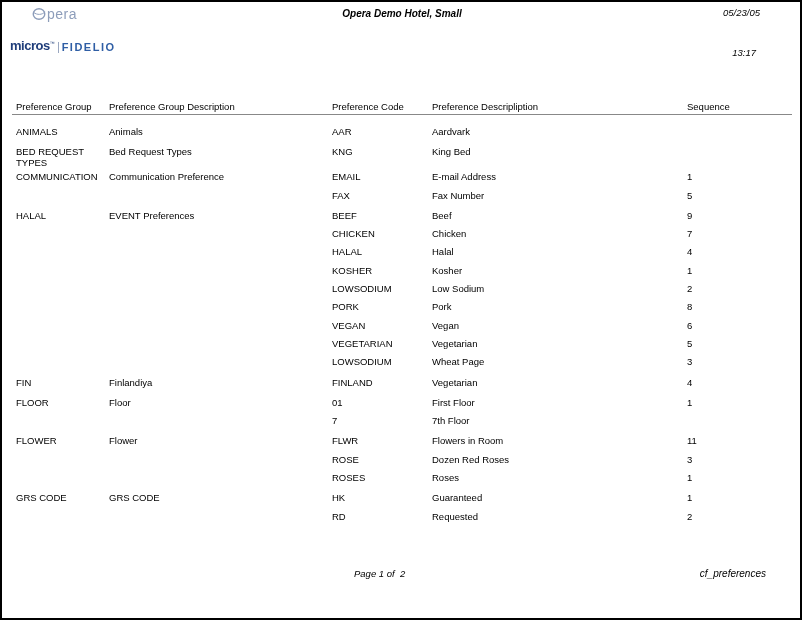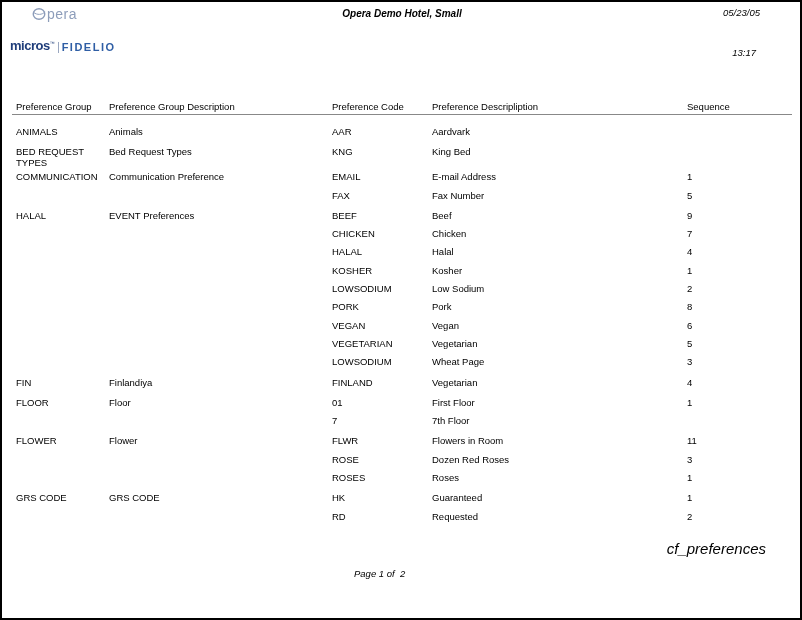--- a/index.html
+++ b/index.html
@@ -33,21 +33,21 @@
     background:var(--rule-gray,#888);}
   .tbody{position:absolute;top:123px;left:0;width:100%;font-size:9.5px;}
   .t-group{margin-bottom:2px;}
   .t-row{position:relative;min-height:18.3px;}
   .t-row .c1{position:relative;display:block;left:0;margin-left:14px;width:84px;
     padding-top:2px;line-height:10.5px;}
   .t-row .c2,.t-row .c3,.t-row .c4,.t-row .c5{position:absolute;top:2px;
     line-height:10.5px;white-space:nowrap;}
   
   .footer-page{position:absolute;top:566px;left:352px;font-size:9.5px;font-style:italic;white-space:pre;}
-  .footer-file{position:absolute;top:538px;right:34px;font-size:15px;font-style:italic;}
+  .footer-file{position:absolute;top:566px;right:34px;font-size:10px;font-style:italic;}
 </style>
 </head>
 <body>
 
 <div class="page">
 
   <div class="logo">
     <div class="opera-line">
       <span class="swirl">
         <svg width="14" height="14" viewBox="0 0 16 16" fill="none" stroke="currentColor">

